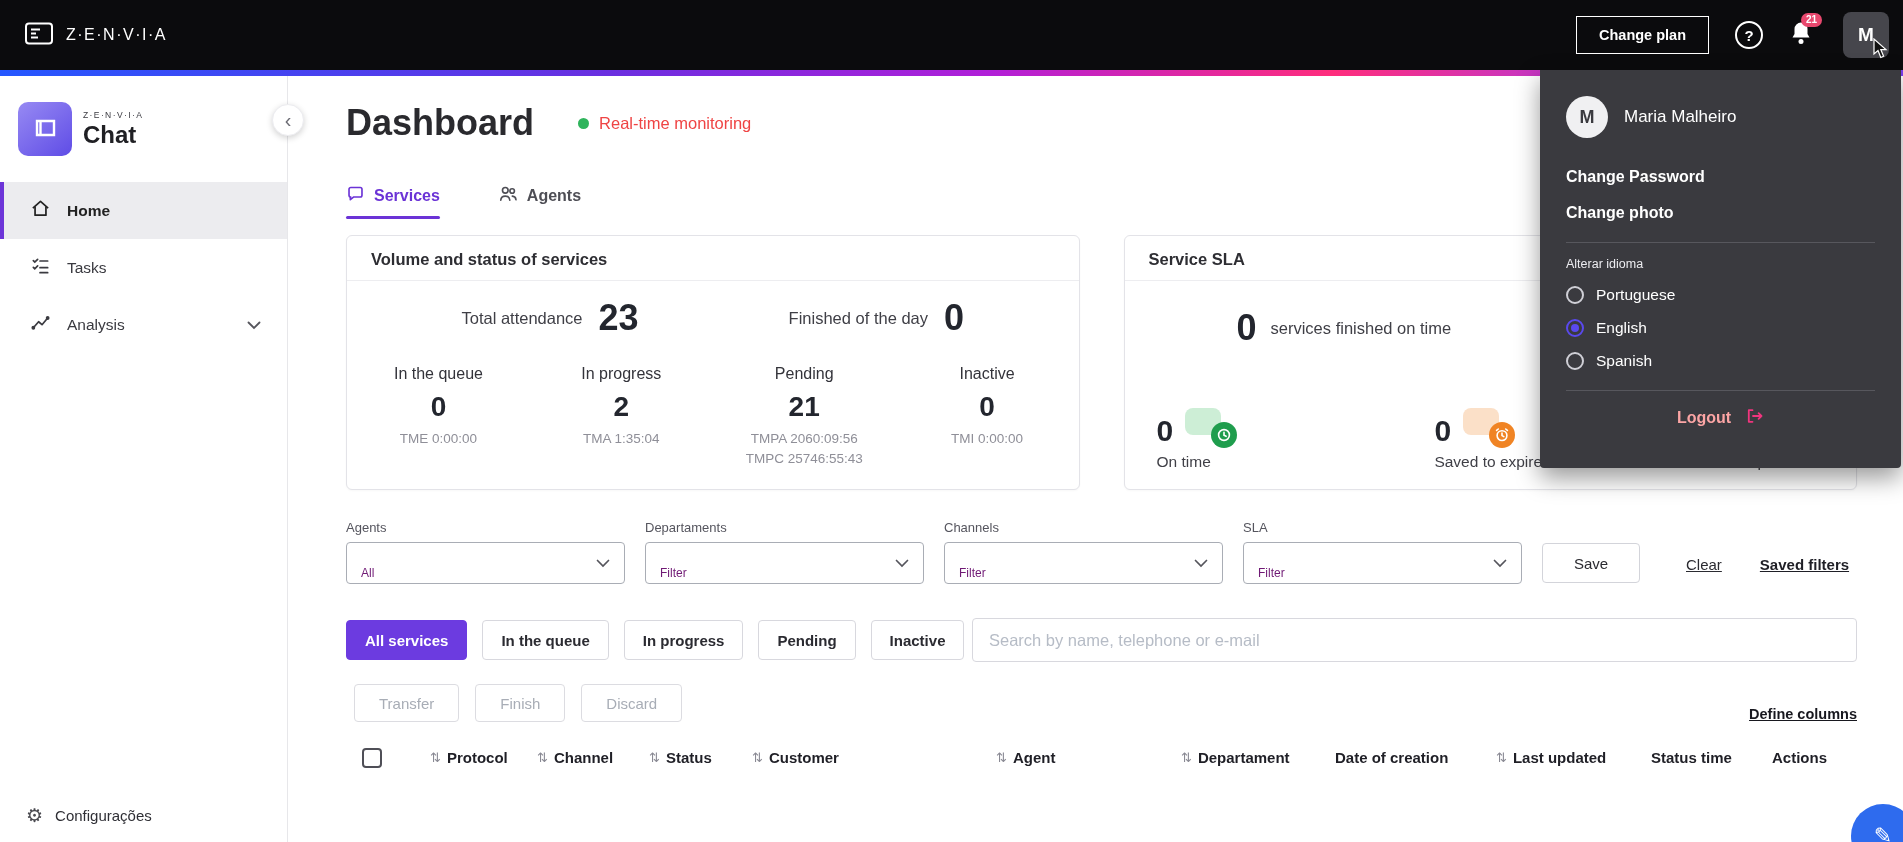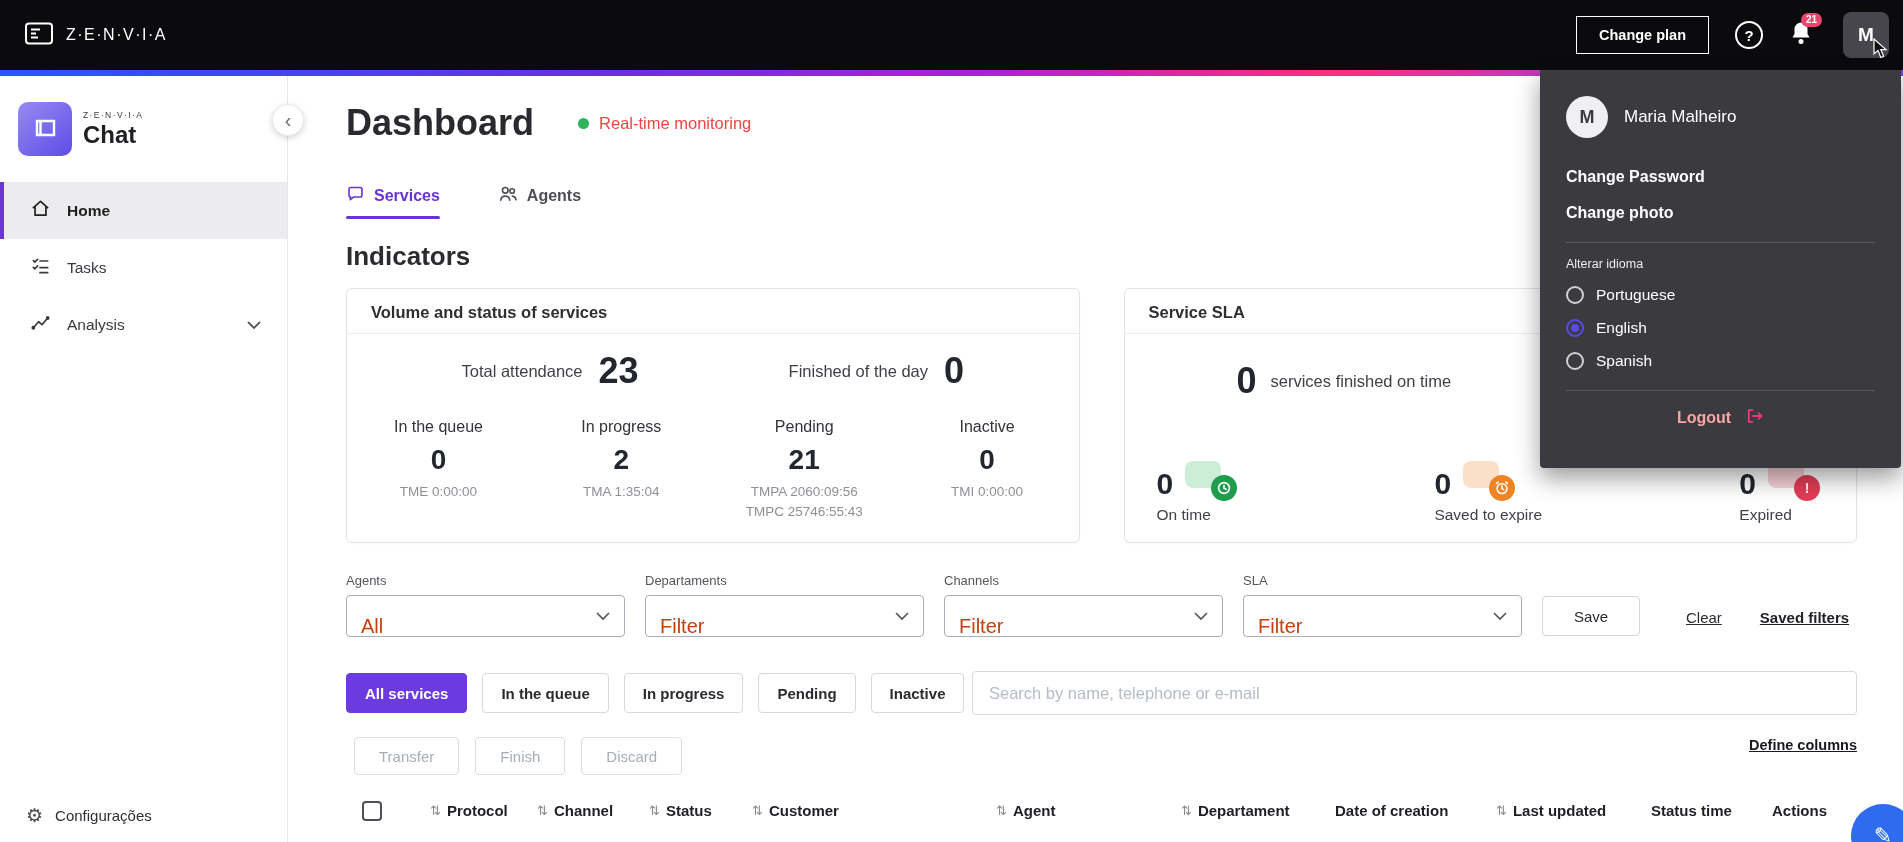--- a/index.html
+++ b/index.html
@@ -95,37 +95,37 @@
   .bubble-orange { background:#fbe0c8; } .badge-orange { background:#f08424; }
   .bubble-red { background:#f9d2d8; } .badge-red { background:#e23d55; }
   .excl { color:#fff; font-size:14px; font-weight:bold; }
 
   
   .filters-row { margin-top:30px; display:flex; align-items:flex-end; }
   .filter-group { width:279px; margin-right:20px; }
   .filter-label { font-size:13px; color:#55555e; margin-bottom:7px; }
   .select-box { height:42px; border:1px solid #a9adb5; border-radius:4px; display:flex; align-items:center;
                 justify-content:space-between; padding:0 14px; cursor:pointer; background:#fff; }
-  .select-value { font-size:20px; color:#c2410c;margin-top:20px; }
+  .select-value { font-size:12px; color:#701a75;margin-top:20px; }
   .save-btn { height:40px; width:98px; border:1px solid #d3d4da; border-radius:4px; background:#fff;
               font-family:inherit; font-size:15px; color:#2b2b31; cursor:pointer; margin-bottom:1px; }
   .clear-link { margin-left:46px; margin-bottom:11px; font-size:15px; color:#2b2b31; text-decoration:underline; cursor:pointer; }
   .saved-link { margin-left:38px; margin-bottom:11px; font-size:15px; font-weight:bold; color:#1f1f26; text-decoration:underline; cursor:pointer; }
 
   
   .list-controls { margin-top:34px; display:flex; align-items:center; }
   .seg-tabs { display:flex; gap:15px; }
   .seg { height:40px; padding:0 18px; border:1px solid #d8d8de; border-radius:4px; background:#fff;
          font-family:inherit; font-size:15px; font-weight:bold; color:#2b2b31; cursor:pointer; }
   .seg.active { background:#6c3be0; border-color:#6c3be0; color:#fff; }
   .search-input { margin-left:auto; width:885px; height:44px; border:1px solid #d8d8de; border-radius:4px;
                   padding:0 16px; font-family:inherit; font-size:16.5px; color:#26262c; }
   .search-input::placeholder { color:#b6bcc6; }
 
-  .bulk-row { margin-top:22px; display:flex; align-items:flex-start;padding-left:8px; }
+  .bulk-row { margin-top:22px; display:flex; align-items:flex-end;padding-left:8px; }
   .bulk-btn { height:38px; padding:0 24px; border:1px solid #dcdce1; border-radius:4px; background:#fff;
               font-family:inherit; font-size:15px; color:#a8adb6; margin-right:16px; cursor:default; }
   .define-link { margin-left:auto; font-size:14.5px; font-weight:bold; color:#18181f; text-decoration:underline; cursor:pointer; }
 
   
   .table-head { margin-top:24px; position:relative; height:32px; }
   .row-checkbox { position:absolute; left:16px; top:2px; width:20px; height:20px; border:2px solid #4f4f57;
                   border-radius:4px; background:#fff; cursor:pointer; }
   .th { position:absolute; top:3px; display:flex; align-items:center; gap:6px; font-size:15px;
         font-weight:bold; color:#1f1f26; white-space:nowrap; cursor:pointer; }
@@ -277,21 +277,20 @@
             <circle cx="8" cy="7" r="3.1"></circle>
             <path d="M3 18c.2-3 2.3-4.6 5-4.6s4.8 1.6 5 4.6"></path>
             <circle cx="15.6" cy="7.7" r="2.5"></circle>
             <path d="M15.8 13.4c2.2.2 3.8 1.6 4 4"></path>
           </svg>
         </span>
         <span>Agents</span>
       </div>
     </div>
 
-    <h2 class="section-title">Indicators</h2>
 
     <div class="cards">
 
       <section class="card">
         <div class="card-title">Volume and status of services</div>
         <div class="volume-primary">
           <div class="metric">
             <span class="metric-label">Total attendance</span>
             <span class="metric-value">23</span>
           </div>

